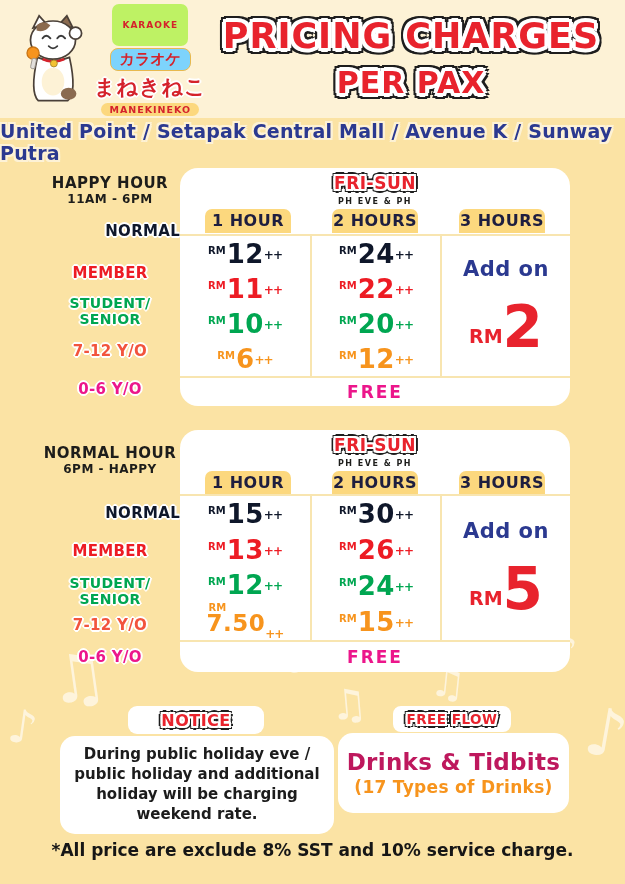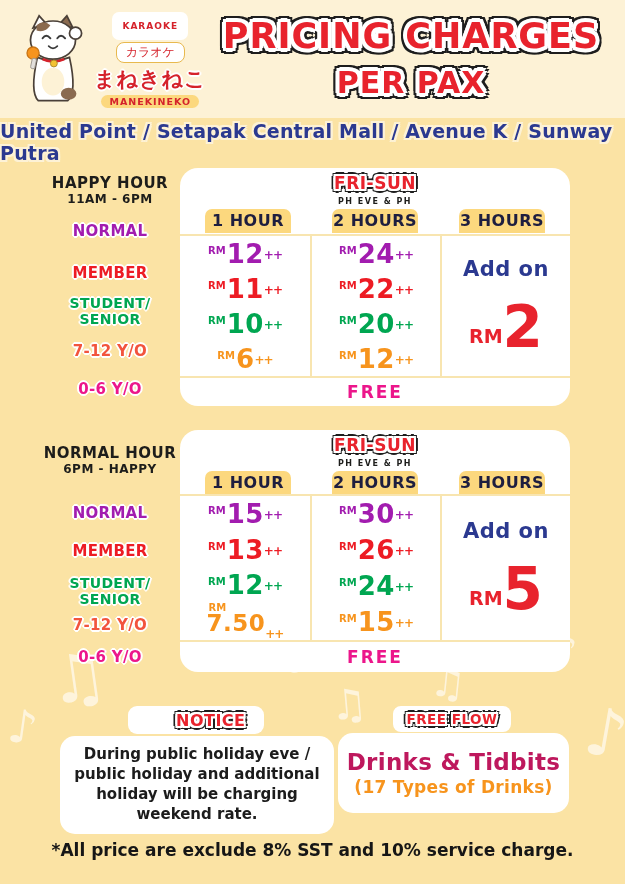--- a/index.html
+++ b/index.html
@@ -7,22 +7,22 @@
   .page {
     position:relative; width:625px; height:884px; margin:0 auto;
     background:#fbe3a4; overflow:hidden;
     font-family:"DejaVu Sans","Liberation Sans",sans-serif;
   }
   
   .header { position:absolute; left:0; top:0; width:625px; height:118px; background:#fdf2d6; z-index:2; }
   .logo { position:absolute; left:14px; top:8px; width:195px; height:104px; display:flex; align-items:center; }
   .logo svg { width:78px; height:100px; flex:0 0 auto; }
   .logo-text { display:flex; flex-direction:column; align-items:center; gap:2px; margin-left:2px; }
-  .logo-ribbon { background:#ffffff; color:#d5222b; font-weight:800; font-size:9px; letter-spacing:1px; padding:9px 10px; border-radius:7px; }
-  .logo-jp-small { background:#ffffff; color:#d5222b; font-weight:400; font-size:12px; padding:1px 9px; border-radius:8px; border:1px solid #e8b94e; }
+  .logo-ribbon { background:#bef264; color:#d5222b; font-weight:800; font-size:9px; letter-spacing:1px; padding:16px 10px; border-radius:7px; }
+  .logo-jp-small { background:#7dd3fc; color:#d5222b; font-weight:700; font-size:15px; padding:1px 9px; border-radius:8px; border:1px solid #e8b94e; }
   .logo-jp-big { color:#d5222b; font-weight:800; font-size:21px; letter-spacing:1px;
     text-shadow:-2px 0 0 #fff,2px 0 0 #fff,0 -2px 0 #fff,0 2px 0 #fff,-1px -1px 0 #fff,1px 1px 0 #fff,1px -1px 0 #fff,-1px 1px 0 #fff; }
   .logo-brand { background:#fcd87e; color:#d5222b; font-weight:800; font-size:9.5px; letter-spacing:1px; padding:1px 8px; border-radius:7px; }
 
   .title-block { position:absolute; left:205px; right:8px; top:16px; text-align:center; }
   .bubble-lg {
     color:#e8232d; font-weight:800; letter-spacing:1px;
     text-shadow:
       -3px -3px 0 #fff,3px -3px 0 #fff,-3px 3px 0 #fff,3px 3px 0 #fff,-4px 0 0 #fff,4px 0 0 #fff,0 -4px 0 #fff,0 4px 0 #fff,
       -6px -2px 0 #1e1e1e,6px -2px 0 #1e1e1e,-6px 2px 0 #1e1e1e,6px 2px 0 #1e1e1e,
@@ -93,37 +93,37 @@
   .addon { position:absolute; left:262px; right:0; top:0; bottom:0; display:flex; flex-direction:column; align-items:center; justify-content:center; }
   .addon-label { font-size:21px; font-weight:800; letter-spacing:0.5px; color:#2b3990; }
   .addon-value { margin-top:17px; white-space:nowrap; color:#e8232d; font-weight:800; }
   .addon-rm { font-size:19px; vertical-align:4px; }
   .addon-num { font-size:58px; line-height:1; }
 
   .free-row { position:absolute; left:0; right:0; bottom:0; height:30px; border-top:2px solid #f8e5b0;
     display:flex; align-items:center; justify-content:center; }
   .free-text { color:#ec168b; font-weight:800; font-size:17px; letter-spacing:2px; }
 
-  .c-navy { color:#a21caf; } .c-red { color:#ed1c24; } .c-green { color:#00a651; }
+  .c-navy { color:#0f172a;text-align:right; } .c-red { color:#ed1c24; } .c-green { color:#00a651; }
   .c-orange { color:#f7941d; } .c-ored { color:#f2543d; } .c-mag { color:#ec168b; }
 
   
   .sec1 .sec-title { top:6px; }
   .sec1 .rl1 { top:54px; } .sec1 .rl2 { top:96px; } .sec1 .rl3 { top:127px; }
   .sec1 .rl4 { top:174px; } .sec1 .rl5 { top:212px; }
   
   .sec2 .sec-title { top:14px; }
   .sec2 .rl1 { top:74px; } .sec2 .rl2 { top:112px; } .sec2 .rl3 { top:145px; }
   .sec2 .rl4 { top:186px; } .sec2 .rl5 { top:218px; }
   .sec2 .grid-body { top:64px; bottom:32px; }
   .sec2 .free-row { height:32px; }
 
   
   .notice-tab { position:absolute; left:128px; top:706px; width:136px; height:28px; background:#fff; border-radius:9px;
-    display:flex; align-items:center; z-index:1;padding-left:48px; }
+    display:flex; align-items:center; justify-content:center; z-index:1; }
   .notice-tab .bubble-sm { font-size:16px; }
   .notice-body { position:absolute; left:60px; top:736px; width:274px; height:98px; background:#fff; border-radius:15px;
     display:flex; align-items:center; justify-content:center; text-align:center; padding:6px 12px; z-index:1; }
   .notice-text { color:#1c1c1c; font-weight:800; font-size:15px; line-height:1.32; }
 
   .freeflow-tab { position:absolute; left:393px; top:706px; width:118px; height:26px; background:#fff; border-radius:8px;
     display:flex; align-items:center; justify-content:center; z-index:1; }
   .freeflow-tab .bubble-sm { font-size:13.5px; }
   .freeflow-body { position:absolute; left:338px; top:733px; width:231px; height:80px; background:#fff; border-radius:15px;
     display:flex; flex-direction:column; align-items:center; justify-content:center; z-index:1; }

